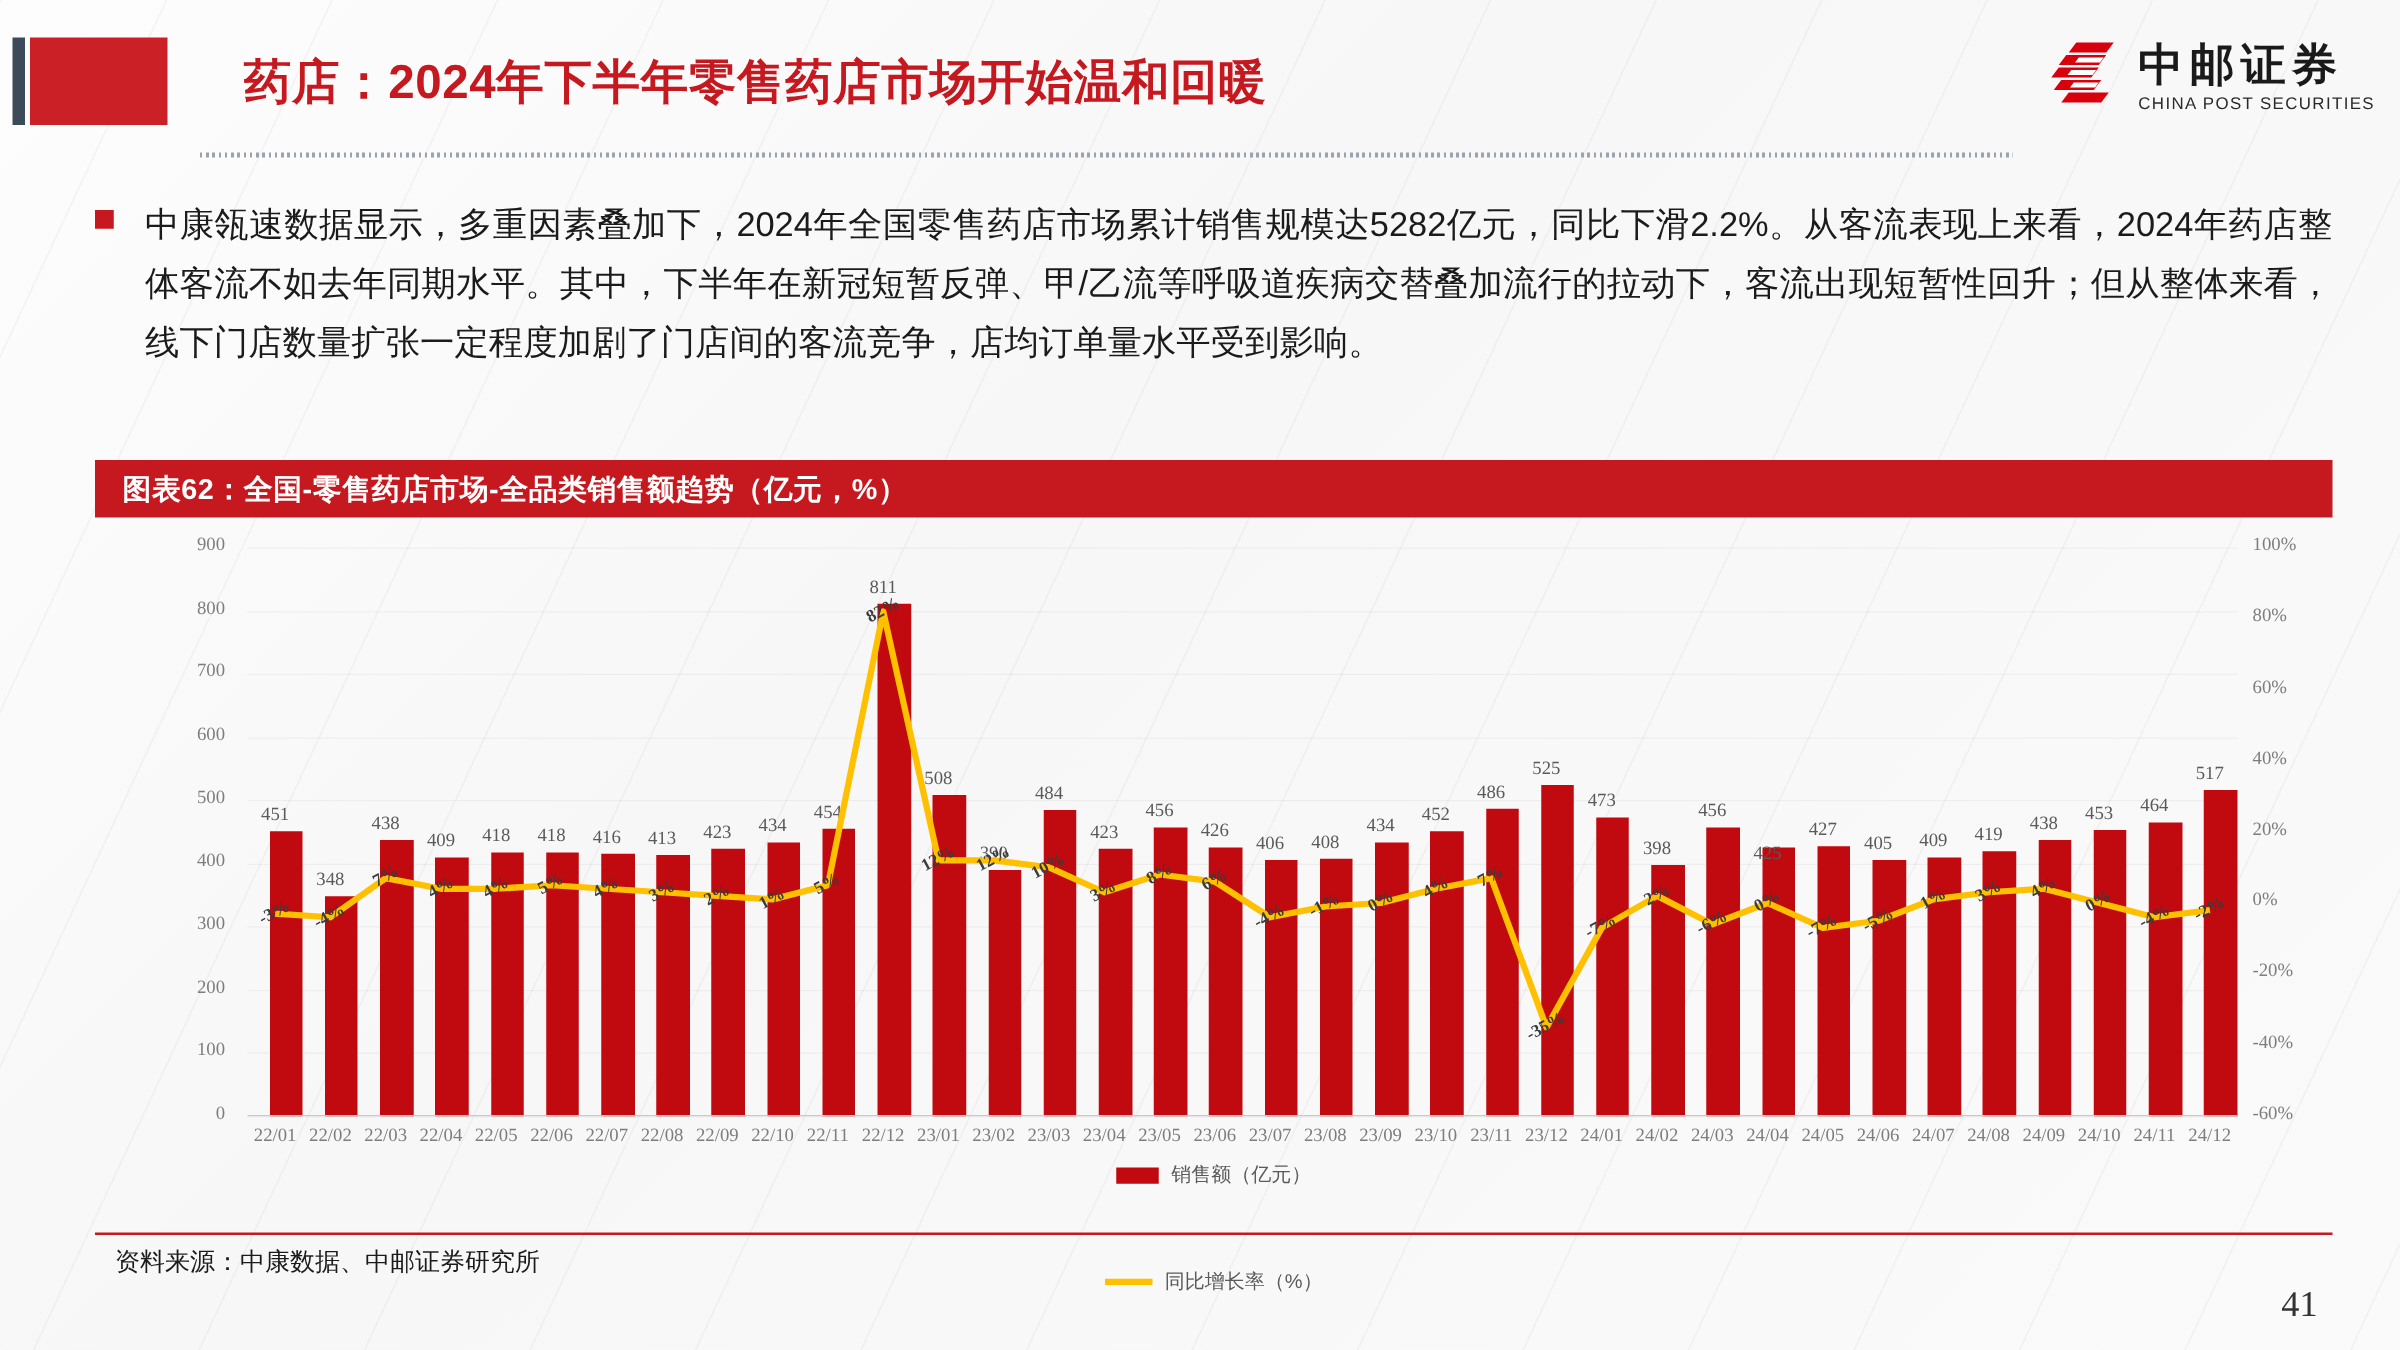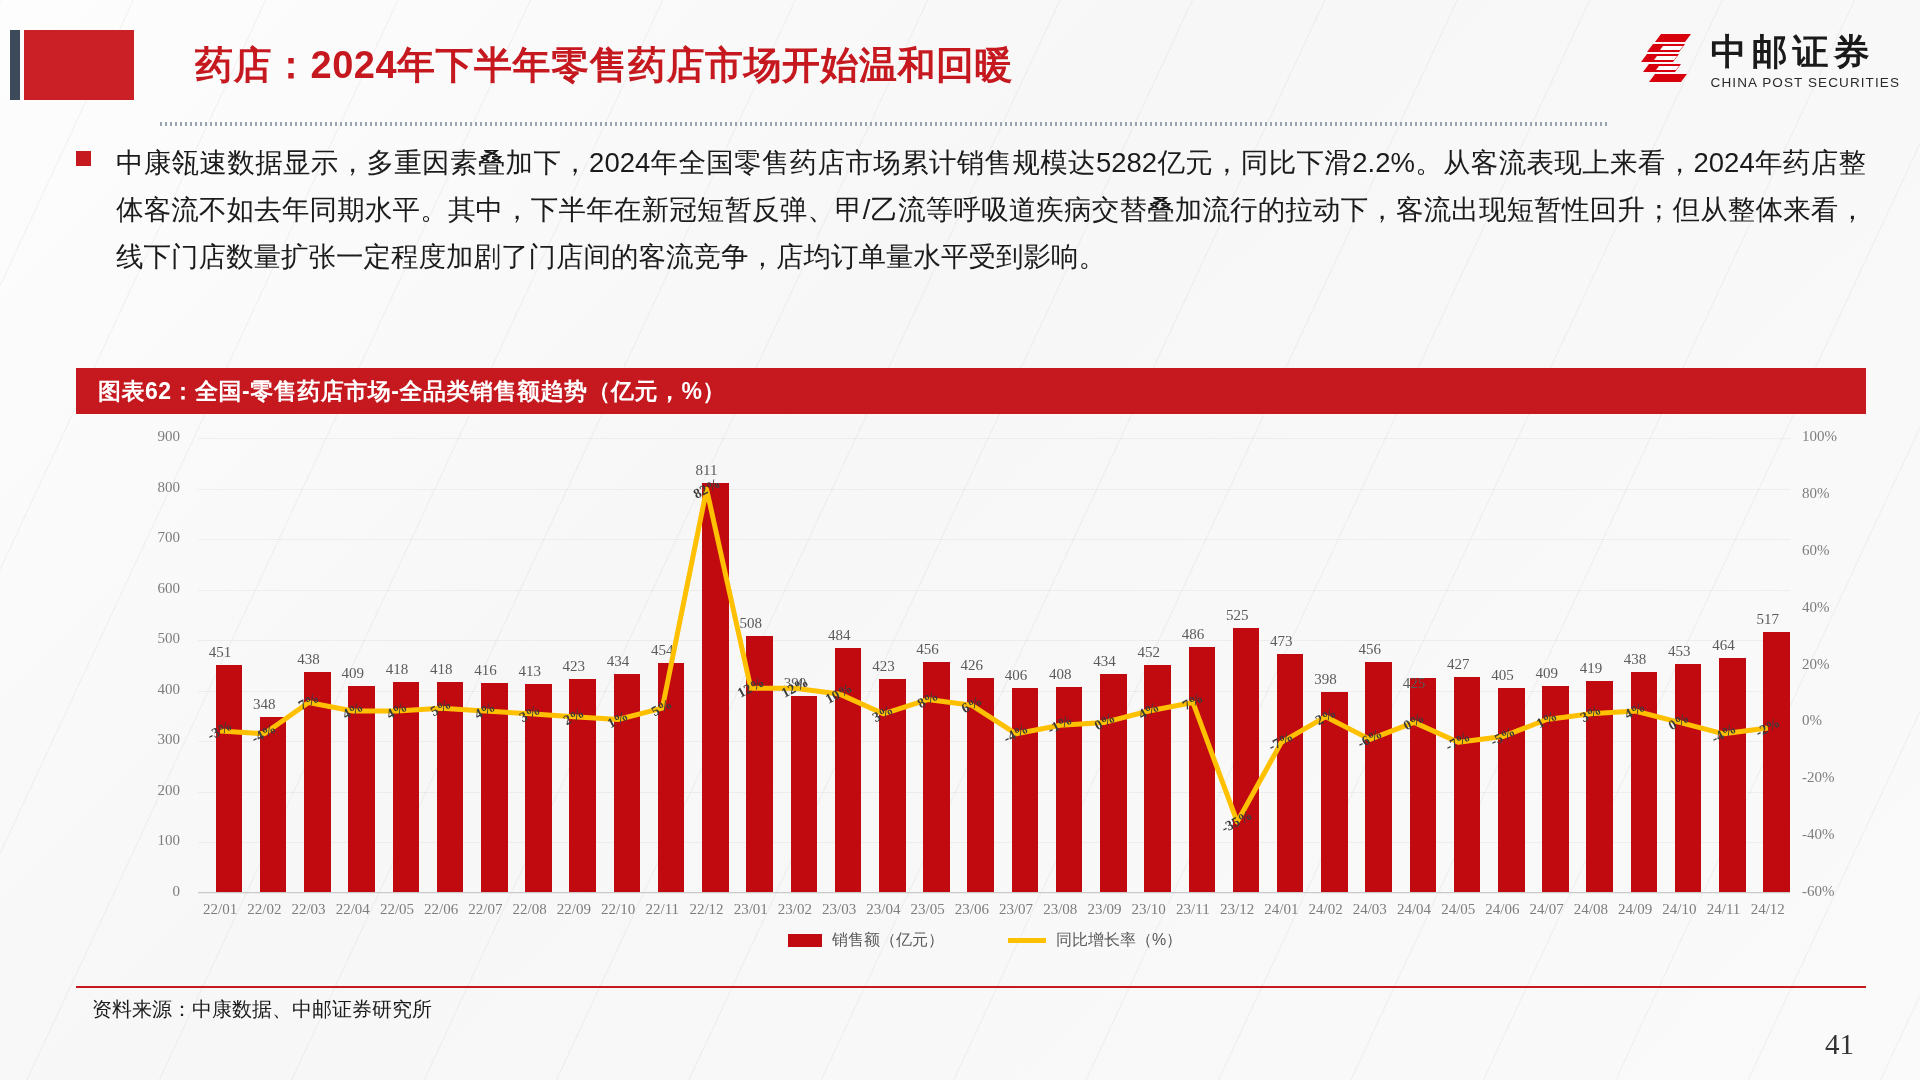--- a/index.html
+++ b/index.html
@@ -33,21 +33,21 @@
   }
   .logo { position:absolute; right:20px; top:28px; display:flex; align-items:flex-end; gap:10px; }
   .logo-mark { width:62px; height:62px; position:relative; }
   .logo-cn { font-size:36px; font-weight:bold; color:#1a1a1a; letter-spacing:5px; line-height:1; }
   .logo-en { font-size:13.5px; color:#2a2a2a; letter-spacing:1.1px; margin-top:5px; }
   .dotted {
     position:absolute; left:160px; top:122px; width:1450px; height:4px;
     background-image: repeating-linear-gradient(to right,#9aa4ae 0 2px, transparent 2px 5px);
   }
   
-  .bullet-wrap { position:absolute; left:76px; top:139px; width:1790px; }
+  .bullet-wrap { position:absolute; left:76px; top:156px; width:1790px; }
   .bullet-sq { position:absolute; left:0; top:12px; width:15px; height:15px; background:#c5181f; }
   .bullet-text {
     margin-left:40px; font-size:27.5px; line-height:47px; color:#1b1b1b;
     font-family:"Liberation Sans","DejaVu Sans",sans-serif; text-align:justify;
   }
   
   .chart-title-bar {
     position:absolute; left:76px; top:368px; width:1790px; height:46px;
     background:#c5181f; display:flex; align-items:center;
   }
@@ -81,22 +81,22 @@
   }
   .x-labels {
     position:absolute; left:122px; top:487px; width:1592px;
     display:flex;
   }
   .x-labels div {
     flex:1 1 0; text-align:center; font-size:15px; color:#7d7d7d;
     font-family:"Liberation Serif","DejaVu Serif",serif;
   }
   .legend {
-    position:absolute; left:14px; top:516px; width:1790px;
-    display:flex; justify-content:center; align-items:center; gap:64px;
+    position:absolute; left:0; top:516px; width:1790px;
+    display:flex; justify-content:center; align-items:center; gap:64px;flex-direction:column;
   }
   .legend-item { display:flex; align-items:center; gap:10px; font-size:16px; color:#5a5a5a; }
   .lg-swatch-bar { width:34px; height:13px; background:#c00a10; }
   .lg-swatch-line { width:38px; height:5px; background:#ffc000; }
   
   .foot-rule { position:absolute; left:76px; top:986px; width:1790px; height:2px; background:#c5181f; }
   .source { position:absolute; left:92px; top:996px; font-size:20px; color:#1b1b1b; }
   .pageno { position:absolute; right:66px; top:1028px; font-size:29px; color:#333; font-family:"Liberation Serif","DejaVu Serif",serif; }
 </style>
 </head>

